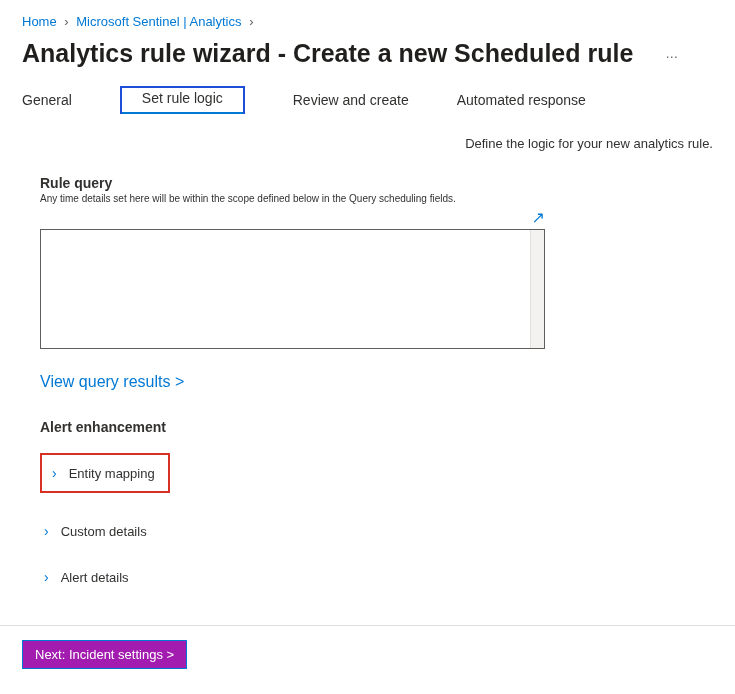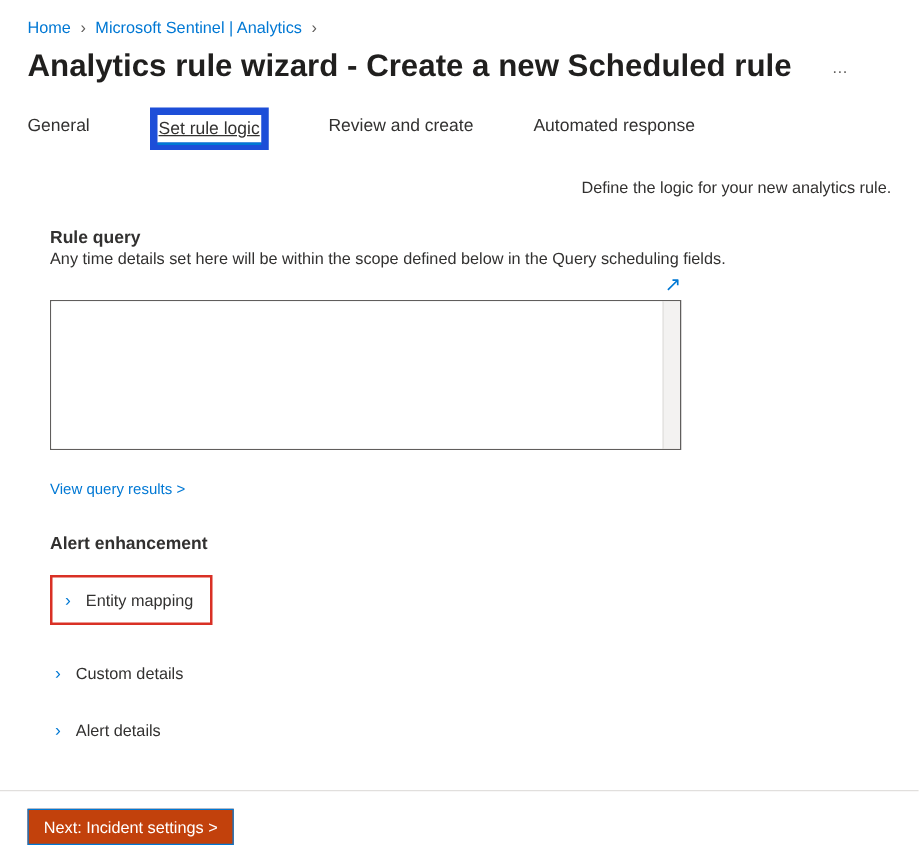--- a/index.html
+++ b/index.html
@@ -7,39 +7,39 @@
     .breadcrumb { padding: 14px 22px 10px; font-size: 13px; }
     .breadcrumb a { color: #0078d4; text-decoration: none; }
     .breadcrumb .sep { color: #605e5c; padding: 0 4px; }
     .title-row { display: flex; align-items: center; padding: 0 22px 18px; }
     .page-title { font-size: 25px; font-weight: 600; color: #201f1e; }
     .ellipsis { margin-left: 32px; color: #605e5c; cursor: pointer; letter-spacing: 1px; }
     .tabs { display: flex; gap: 48px; padding: 0 22px; }
     .tab { font-size: 14px; color: #323130; padding: 6px 0; cursor: pointer; position: relative; }
     .tab.active { font-weight: 400; }
     .tab.active::after { content:""; position:absolute; left:0; right:0; bottom:-2px; height:2px; background:#0078d4; }
-    .tab-highlight { border: 6px solid #1d4ed8; padding: 2px 1px 4px; text-decoration: underline; }
+    .tab-highlight { border: 2px solid #1d4ed8; padding: 2px 20px 4px; }
     .content { padding: 22px 22px 0 40px; }
     .intro { font-size: 13px; margin-bottom: 24px; text-align: right; }
     .section-title { font-weight: 600; font-size: 14px; margin-bottom: 2px; }
-    .section-sub { font-size: 13px; color: #323130; margin-bottom: 0; }
+    .section-sub { font-size: 10px; color: #323130; margin-bottom: 0; }
     .expand-row { display:flex; justify-content:flex-end; width:505px; padding: 4px 0 2px;}
     .expand-icon { color:#0078d4; font-size:16px; cursor:pointer; }
     .query-box { width: 505px; height: 120px; border: 1px solid #605e5c; background:#fff; display:flex; }
     .query-text { flex:1; border:none; resize:none; outline:none; padding:4px; font-family: Consolas, monospace; font-size:12px; }
     .query-scroll { width:14px; background:#f3f2f1; border-left:1px solid #e1dfdd; }
-    .link { color:#0078d4; font-size:12px; margin-top:24px; display:inline-block; cursor:pointer; }
+    .link { color:#0078d4; font-size:16px; margin-top:24px; display:inline-block; cursor:pointer; }
     .alert-enh { margin-top:28px; }
     .expander-list { margin-top:18px; }
     .expander { display:flex; align-items:center; gap:12px; padding:10px 0 10px 4px; cursor:pointer; font-size:13px; width:160px; }
     .expander.boxed { border:2px solid #d93025; padding:10px 10px; width:130px; }
     .chevron { color:#0078d4; font-size:14px; display:inline-block; }
     .bottom-bar { border-top:1px solid #e1dfdd; margin-top:30px; padding:14px 22px; display:flex; gap:10px; }
     .btn { font-size:13px; padding:6px 12px; cursor:pointer; border:1px solid #8a8886; background:#fff; color:#323130; }
-    .btn.primary { background:#c2410c; color:#fff; border-color:#0078d4; }
+    .btn.primary { background:#a21caf; color:#fff; border-color:#0078d4; }
   </style>
 </head>
 <body>
 
 <div class="breadcrumb">
   <a href="#">Home</a>
   <span class="sep">›</span>
   <a href="#">Microsoft Sentinel | Analytics</a>
   <span class="sep">›</span>
 </div>

